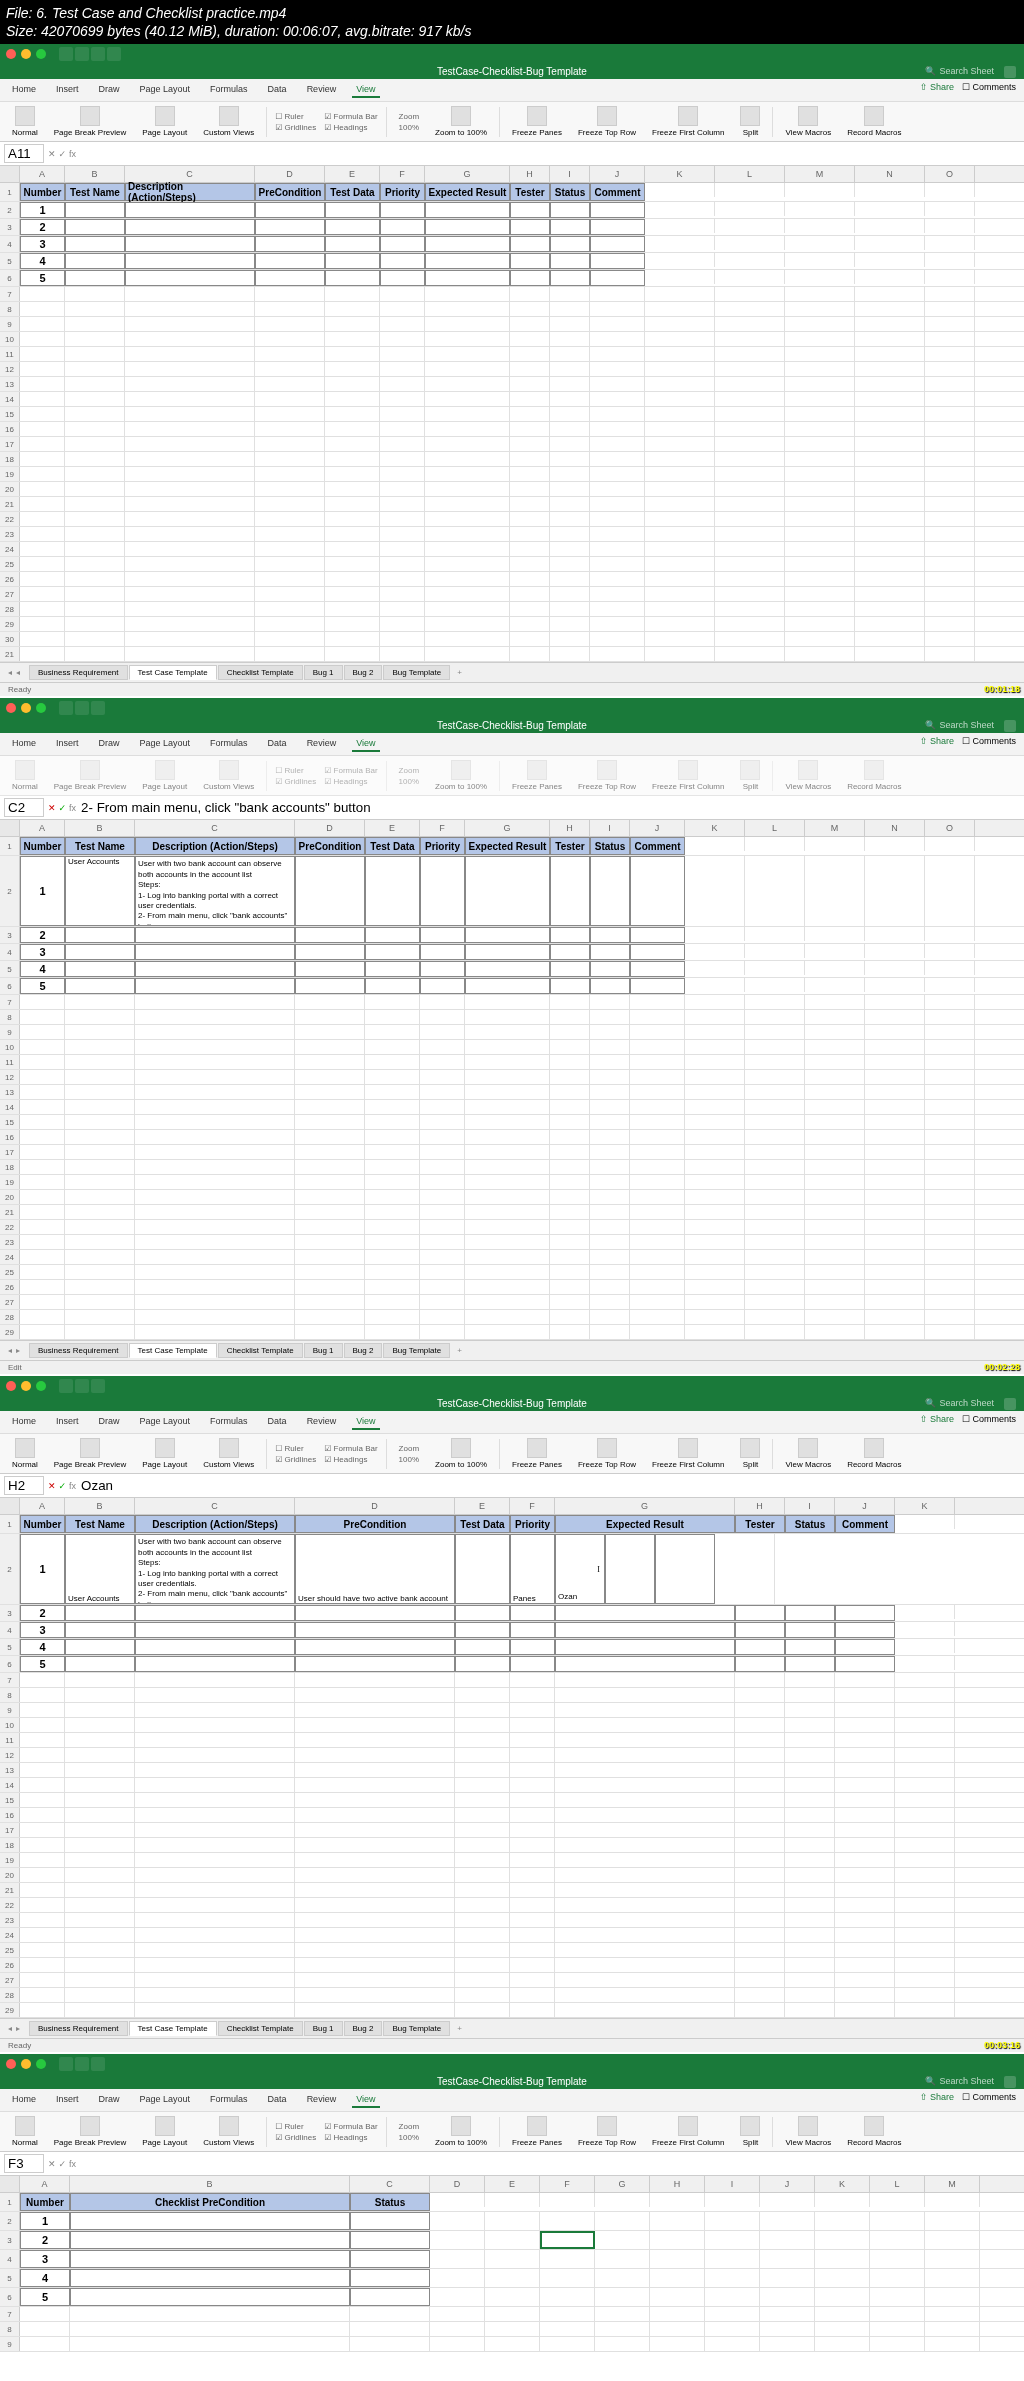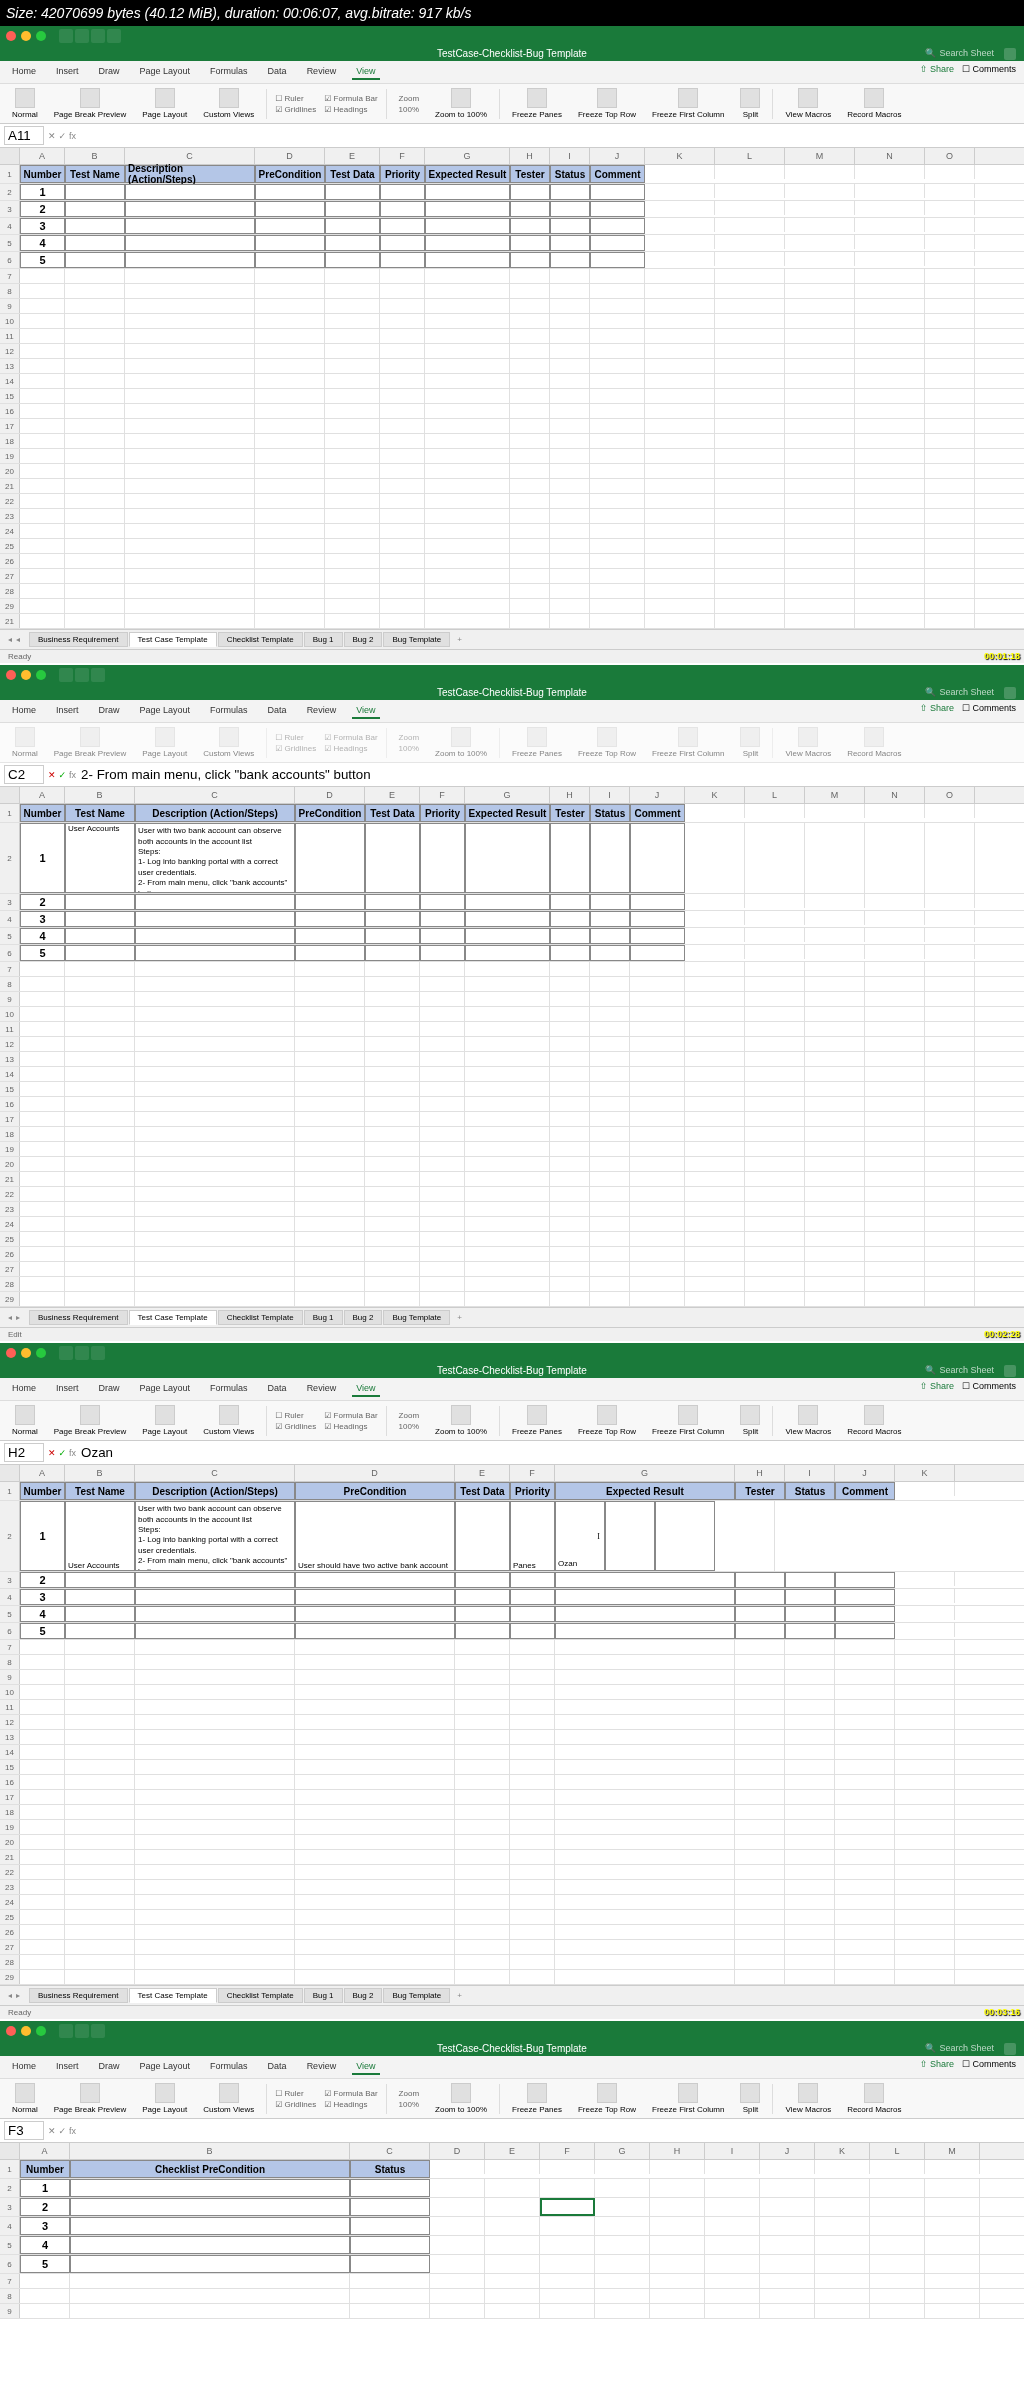--- a/index.html
+++ b/index.html
@@ -66,20 +66,21 @@
 
 .status-bar { background: #f0f0f0; padding: 2px 8px; font-size: 8px; color: #666; display: flex; justify-content: space-between; border-top: 1px solid #ccc; }
 .timestamp { position: absolute; bottom: 2px; right: 4px; color: #ff0; font-size: 9px; font-weight: bold; text-shadow: 1px 1px 1px #000; }
 
 .selected-cell { border: 2px solid #1a7a3a !important; }
 </style>
 </head>
 <body>
 
 <div class="file-info">
+  <div>File: 6. Test Case and Checklist practice.mp4</div>
   <div>Size: 42070699 bytes (40.12 MiB), duration: 00:06:07, avg.bitrate: 917 kb/s</div>
 </div>
 
 <div class="excel-window">
   <div class="mac-controls">
     <div class="mac-btn mac-red"></div>
     <div class="mac-btn mac-yellow"></div>
     <div class="mac-btn mac-green"></div>
     <div class="qat">
       <div class="qat-btn"></div>
@@ -716,20 +717,38 @@
           <div class="cell" style="width:40px"></div>
           <div class="cell" style="width:40px"></div>
           <div class="cell" style="width:55px"></div>
           <div class="cell" style="width:70px"></div>
           <div class="cell" style="width:70px"></div>
           <div class="cell" style="width:70px"></div>
           <div class="cell" style="width:70px"></div>
           <div class="cell" style="width:50px"></div>
         </div>
         <div class="grid-row">
+          <div class="row-h">30</div>
+          <div class="cell" style="width:45px"></div>
+          <div class="cell" style="width:60px"></div>
+          <div class="cell" style="width:130px"></div>
+          <div class="cell" style="width:70px"></div>
+          <div class="cell" style="width:55px"></div>
+          <div class="cell" style="width:45px"></div>
+          <div class="cell" style="width:85px"></div>
+          <div class="cell" style="width:40px"></div>
+          <div class="cell" style="width:40px"></div>
+          <div class="cell" style="width:55px"></div>
+          <div class="cell" style="width:70px"></div>
+          <div class="cell" style="width:70px"></div>
+          <div class="cell" style="width:70px"></div>
+          <div class="cell" style="width:70px"></div>
+          <div class="cell" style="width:50px"></div>
+        </div>
+        <div class="grid-row">
           <div class="row-h">21</div>
           <div class="cell" style="width:45px"></div>
           <div class="cell" style="width:60px"></div>
           <div class="cell" style="width:130px"></div>
           <div class="cell" style="width:70px"></div>
           <div class="cell" style="width:55px"></div>
           <div class="cell" style="width:45px"></div>
           <div class="cell" style="width:85px"></div>
           <div class="cell" style="width:40px"></div>
           <div class="cell" style="width:40px"></div>

